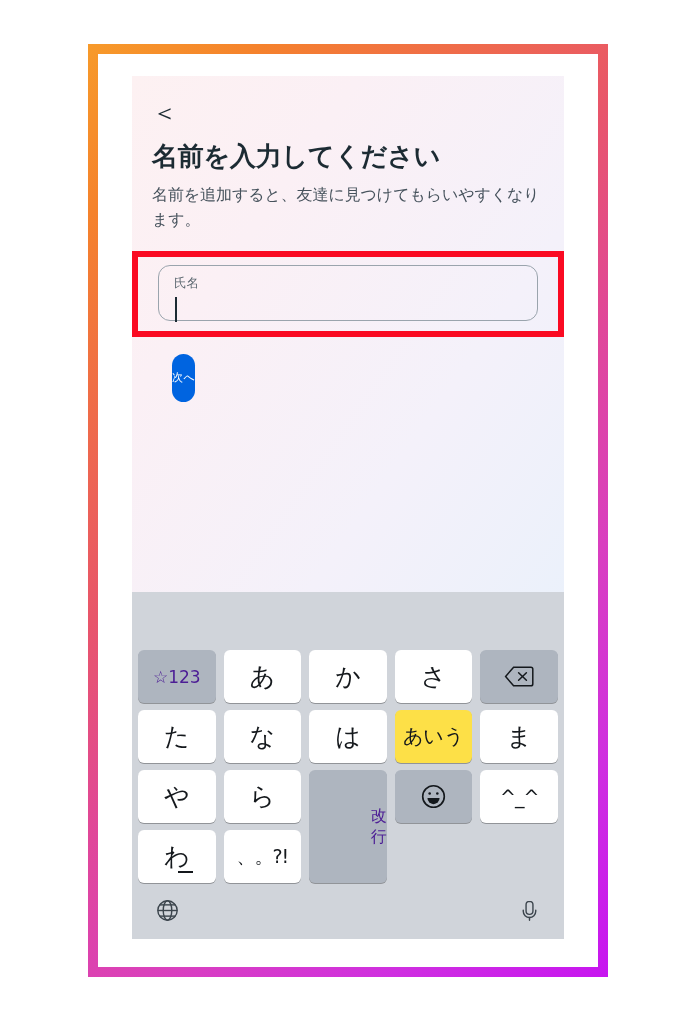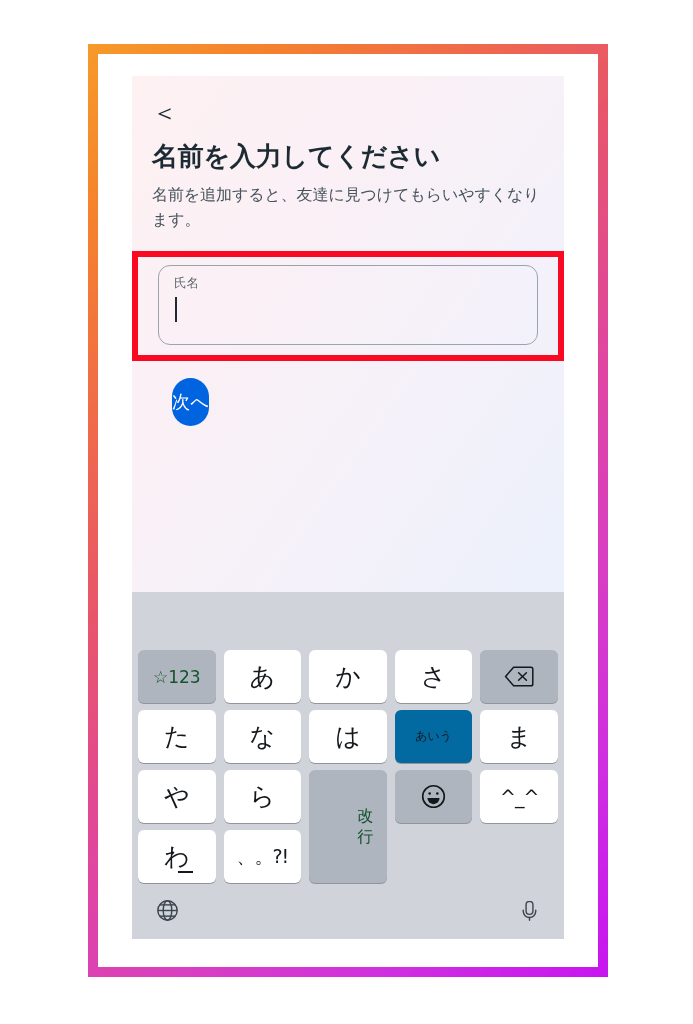--- a/index.html
+++ b/index.html
@@ -93,21 +93,21 @@
   #input-highlight {
     margin: 18px -20px 0 -20px;
     border: 6px solid #fa0a22;
     padding: 8px 20px 10px 20px;
   }
 
   #name-field {
     background: transparent;
     border: 1px solid #9aa4ad;
     border-radius: 12px;
-    height: 80px;
+    height: 56px;
     padding: 11px 15px 0 15px;
     position: relative;
     cursor: text;
   }
 
   #name-field-label {
     font-size: 12.5px;
     color: #5b6770;
     line-height: 1.1;
     letter-spacing: 0.1px;
@@ -135,21 +135,21 @@
   }
 
   
   #next-button {
     margin: 17px 20px 0 20px;
     height: 48px;
     background: #0064e0;
     border-radius: 24px;
     border: none;
     color: #ffffff;
-    font-size: 18px;
+    font-size: 11px;
     font-weight: 500;
     display: flex;
     align-items: center;
     justify-content: center;
     cursor: pointer;
     font-family: "Liberation Sans", sans-serif;
     letter-spacing: 0.5px;
   }
 
   #screen-spacer { flex: 1 1 auto; }
@@ -185,28 +185,29 @@
   }
 
   .key-char {
     background: #ffffff;
     color: #14181c;
     font-size: 25px;
   }
 
   .key-func {
     background: #aeb5bf;
-    color: #14532d;
+    color: #4c1d95;
     font-size: 16px;
+    text-align: right;
   }
 
   .key-func-active {
-    background: #0369a1;
+    background: #fde047;
     color: #14181c;
-    font-size: 12px;
+    font-size: 20px;
   }
 
   .key-tall { grid-row: span 2; padding-left: 48px; }
 
   .key-wa { position: relative; }
   .key-wa .wa-underscore {
     position: absolute;
     bottom: 10px;
     left: 50%;
     transform: translateX(1px);

